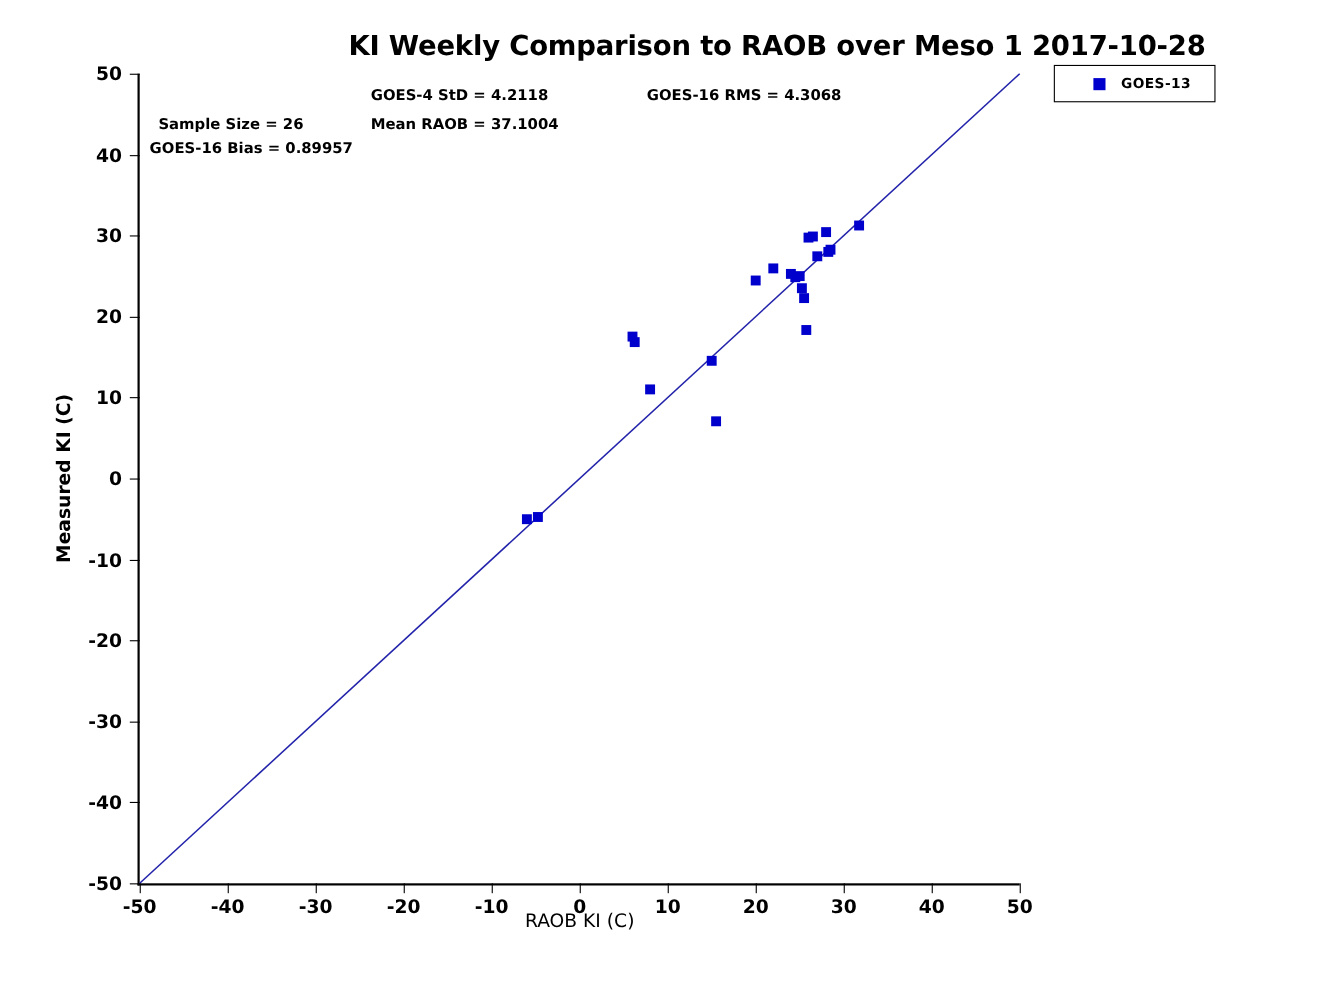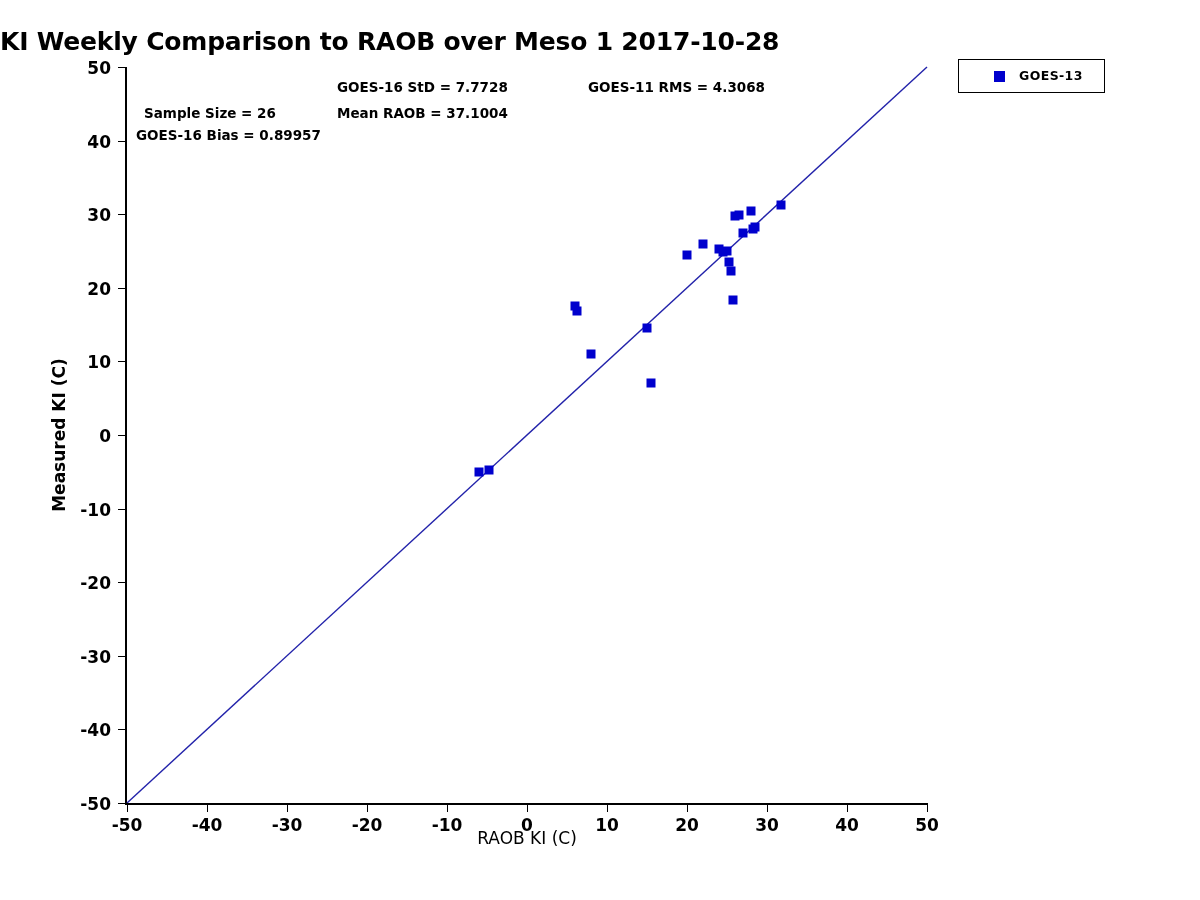--- a/index.html
+++ b/index.html
@@ -5,22 +5,23 @@
   html,body{margin:0;padding:0;}
   body{
     width:1200px;height:900px;background:#ffffff;
     font-family:"DejaVu Sans","Liberation Sans",sans-serif;
     overflow:hidden;position:relative;
   }
   #figure{position:absolute;left:0;top:0;width:1200px;height:900px;}
 
   #chart-title{
     position:absolute;left:0;top:27px;width:1060px;
-    text-align:left;font-size:25px;font-weight:bold;color:#000;
+    text-align:right;font-size:25px;font-weight:bold;color:#000;
     letter-spacing:-0.2px;
+    padding-left:36px;
   }
 
   #plot-frame{
     position:absolute;left:125px;top:67px;width:800px;height:736px;
     border-left:2px solid #000;border-bottom:2px solid #000;
     box-sizing:content-box;
   }
 
   .tick-y{
     position:absolute;left:-9px;width:9px;height:0;
@@ -109,22 +110,22 @@
         <div class="pt" title="GOES-16 (26.5, 29.9)" style="left: 612px; top: 147.936px; background: rgb(0, 0, 205);"></div>
         <div class="pt" title="GOES-16 (27, 27.5)" style="left: 616px; top: 165.6px; background: rgb(0, 0, 205);"></div>
         <div class="pt" title="GOES-16 (28, 30.4)" style="left: 624px; top: 144.256px; background: rgb(0, 0, 205);"></div>
         <div class="pt" title="GOES-16 (28.3, 28)" style="left: 626.4px; top: 161.92px; background: rgb(0, 0, 205);"></div>
         <div class="pt" title="GOES-16 (28.5, 28.2)" style="left: 628px; top: 160.448px; background: rgb(0, 0, 205);"></div>
         <div class="pt" title="GOES-16 (31.7, 31.3)" style="left: 653.6px; top: 137.632px; background: rgb(0, 0, 205);"></div>
       </div>
 
     <div id="stats">
       <div class="stat" style="left:9px;top:12px;margin-top:48px;">GOES-16 Bias = 0.89957</div>
-      <div class="stat" style="left:210px;top:12px;">GOES-16 StD = 7.7728</div>
-      <div class="stat" style="left:461px;top:12px;">GOES-11 RMS = 4.3068</div>
+      <div class="stat" style="left:210px;top:12px;">GOES-4 StD = 4.2118</div>
+      <div class="stat" style="left:461px;top:12px;">GOES-16 RMS = 4.3068</div>
       <div class="stat" style="left:17px;top:38px;">Sample Size = 26</div>
       <div class="stat" style="left:210px;top:38px;">Mean RAOB = 37.1004</div>
     </div>
 
     <div id="axes-ticks">
         <div class="tick-y" style="top: 736px;"></div>
         <div class="ticklabel-y" style="top: 736px; left: -86px; right: auto;">-50</div>
         <div class="tick-y" style="top: 662.4px;"></div>
         <div class="ticklabel-y" style="top: 662.4px; left: -86px; right: auto;">-40</div>
         <div class="tick-y" style="top: 588.8px;"></div>

